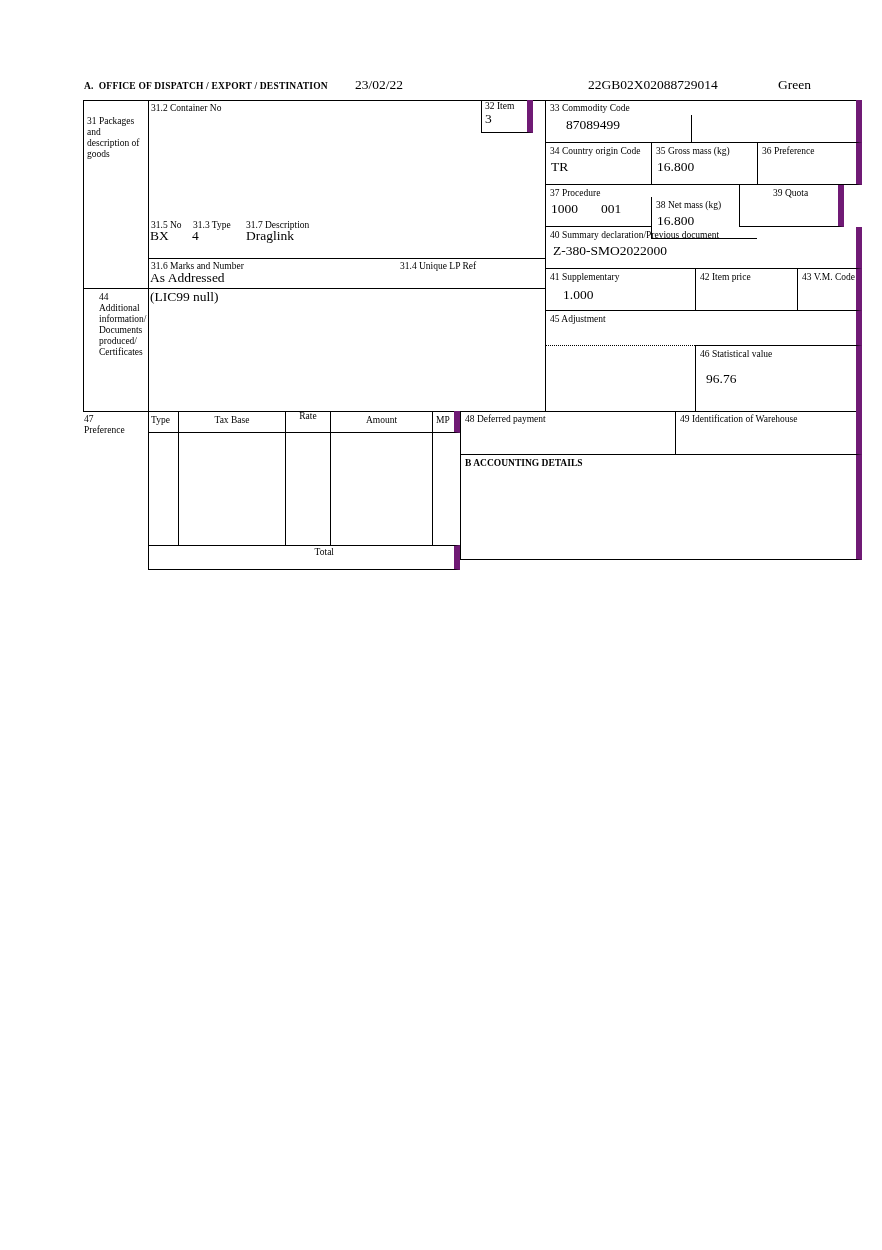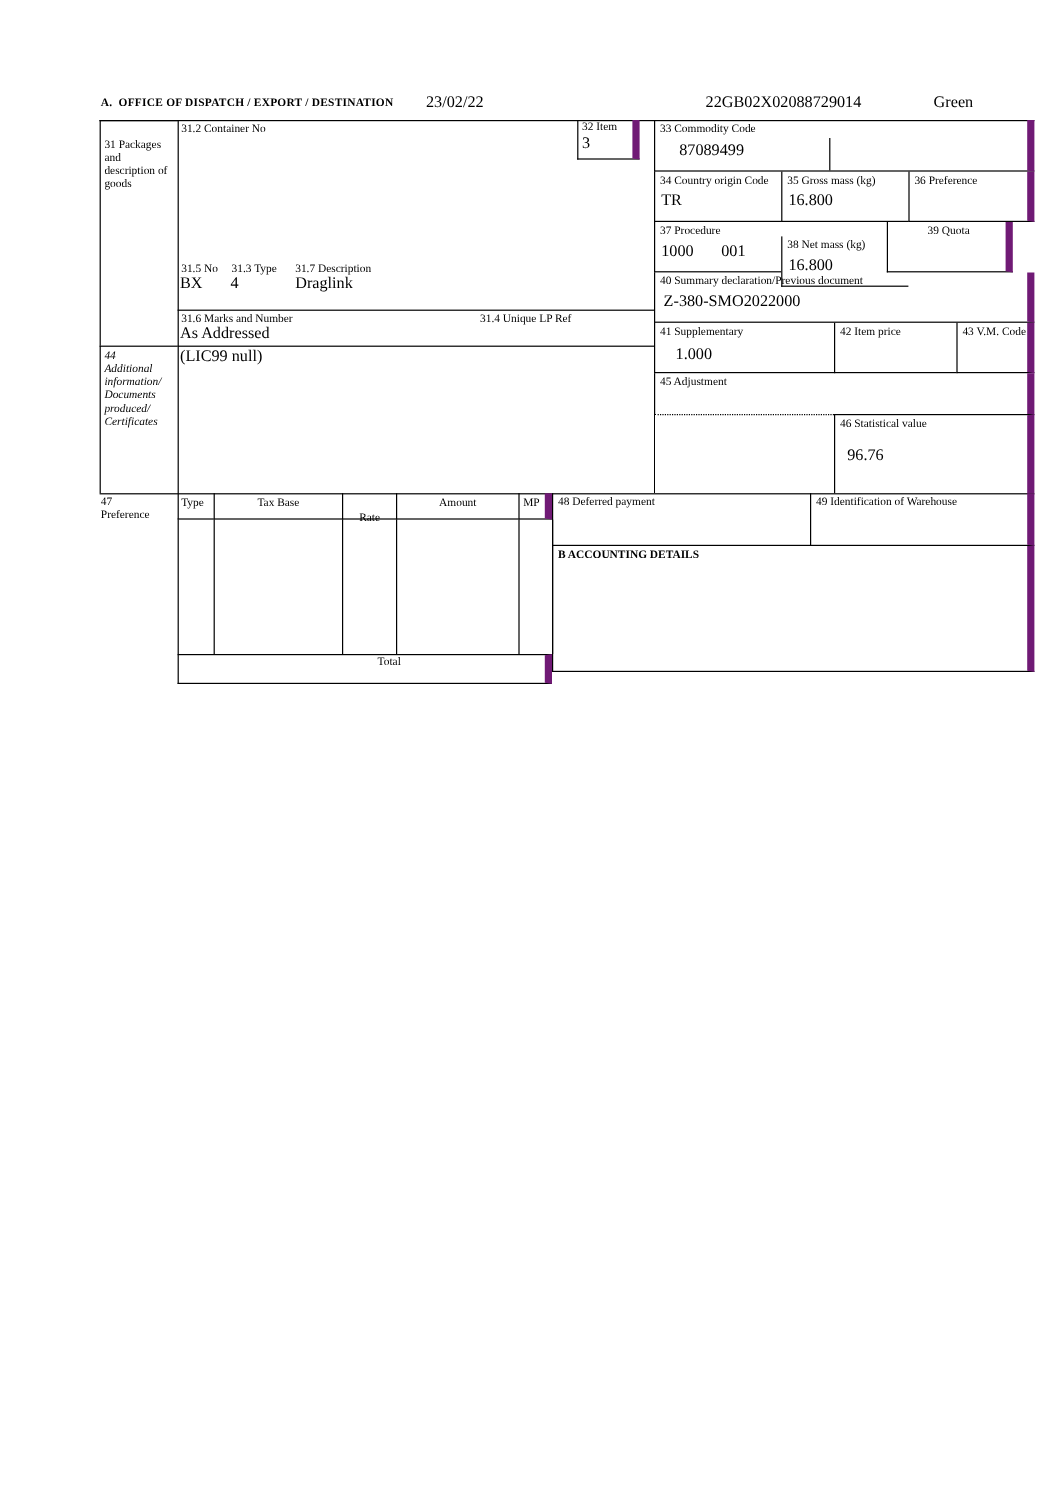--- a/index.html
+++ b/index.html
@@ -45,21 +45,21 @@
   <div class="abs lbl" style="left:246px;top:220px;">31.7 Description</div>
   <div class="abs val" style="left:150px;top:229px;">BX</div>
   <div class="abs val" style="left:192px;top:229px;">4</div>
   <div class="abs val" style="left:246px;top:229px;">Draglink</div>
 
   <div class="abs bt" style="left:148px;top:258px;width:397px;height:0;"></div>
   <div class="abs lbl" style="left:151px;top:261px;">31.6 Marks and Number</div>
   <div class="abs lbl" style="left:400px;top:261px;">31.4 Unique LP Ref</div>
   <div class="abs val" style="left:150px;top:271px;">As Addressed</div>
 
-  <div class="abs bl bt" style="left:83px;top:288px;width:65px;height:123px;padding:3px 3px;font-style:italic;">
+  <div class="abs bl bt" style="left:83px;top:288px;width:65px;height:123px;padding:3px 15px;">
     <div class="lbl">44</div>
     <div class="lbl">Additional information/ Documents produced/ Certificates</div>
   </div>
   <div class="abs bt" style="left:148px;top:288px;width:397px;height:0;"></div>
   <div class="abs val" style="left:150px;top:290px;">(LIC99 null)</div>
 
   <div class="abs bl br bb" style="left:545px;top:100px;width:317px;height:43px;">
     <div class="lbl pad">33 Commodity Code</div>
     <div class="abs val" style="left:20px;top:18px;">87089499</div>
     <div class="abs bl" style="left:145px;top:15px;width:0;height:27px;"></div>
@@ -117,21 +117,21 @@
   </div>
 
   <div class="abs bt" style="left:83px;top:411px;width:779px;height:0;"></div>
   <div class="abs" style="left:84px;top:414px;width:48px;">
     <div class="lbl">47</div>
     <div class="lbl">Preference</div>
   </div>
 
   <div class="abs bl bb lbl" style="left:148px;top:411px;width:30px;height:22px;padding:4px 0 0 2px;">Type</div>
   <div class="abs bl bb lbl center" style="left:178px;top:411px;width:107px;height:22px;padding-top:4px;">Tax Base</div>
-  <div class="abs bl bb lbl center" style="left:285px;top:411px;width:45px;height:22px;padding-top:16px;">Rate</div>
+  <div class="abs bl bb lbl center" style="left:285px;top:411px;width:45px;height:22px;padding-top:0;">Rate</div>
   <div class="abs bl bb lbl center" style="left:330px;top:411px;width:102px;height:22px;padding-top:4px;">Amount</div>
   <div class="abs bl br bb lbl" style="left:432px;top:411px;width:28px;height:22px;padding:4px 0 0 3px;">MP</div>
 
   <div class="abs bl" style="left:148px;top:433px;width:0;height:112px;"></div>
   <div class="abs bl" style="left:178px;top:433px;width:0;height:112px;"></div>
   <div class="abs bl" style="left:285px;top:433px;width:0;height:112px;"></div>
   <div class="abs bl" style="left:330px;top:433px;width:0;height:112px;"></div>
   <div class="abs bl" style="left:432px;top:433px;width:0;height:112px;"></div>
   <div class="abs bl" style="left:460px;top:433px;width:0;height:112px;"></div>
 

